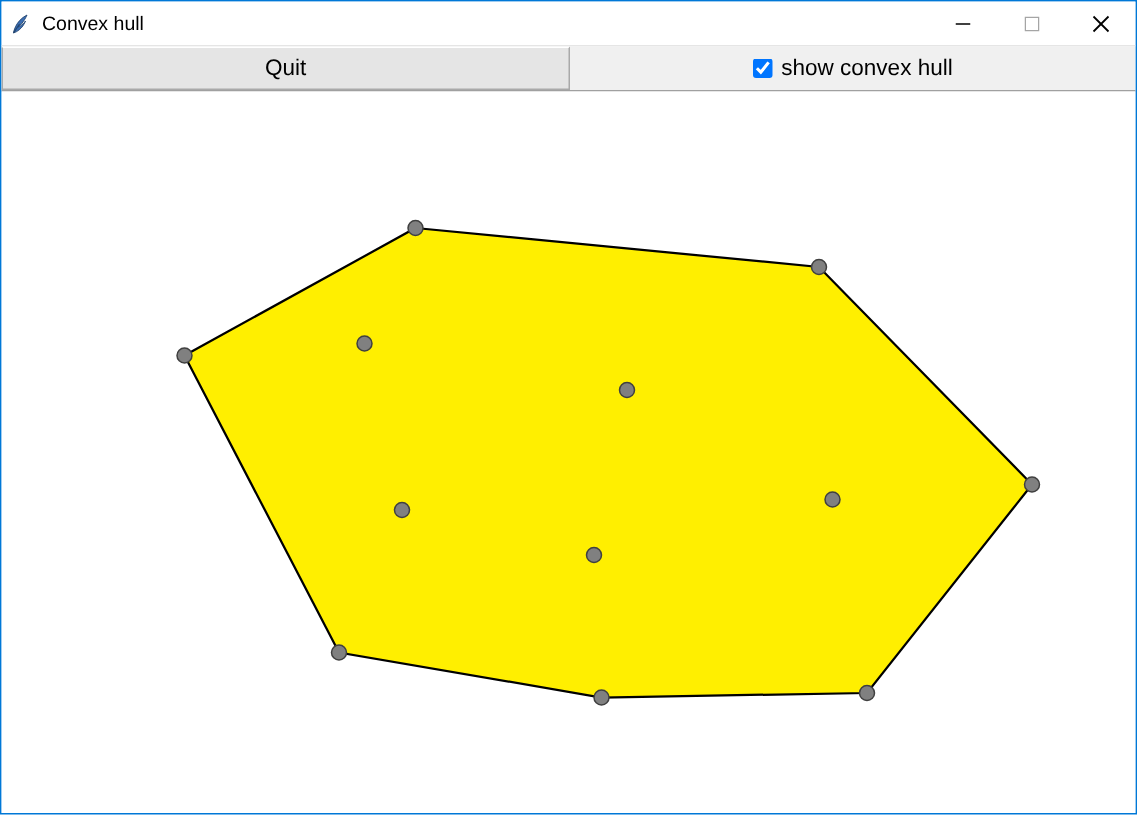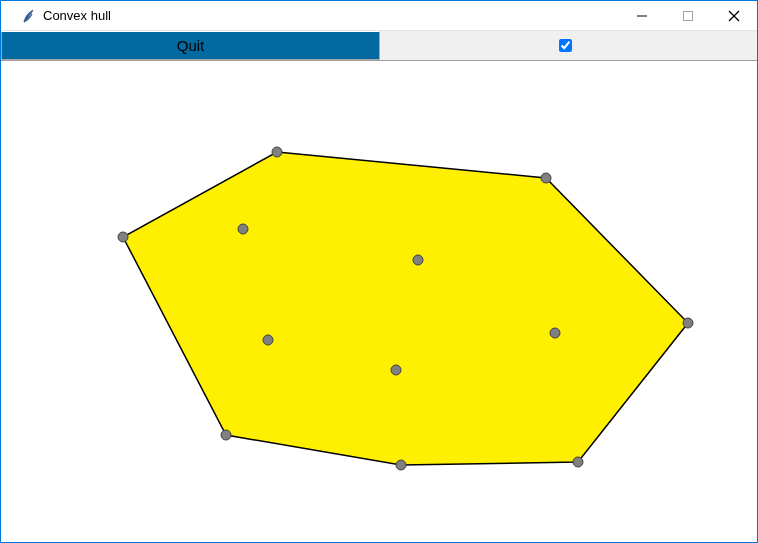--- a/index.html
+++ b/index.html
@@ -15,21 +15,21 @@
       height: 543px;
       overflow: hidden;
       border: 1px solid #0078d7;
     }
     
     .titlebar {
       height: 30px;
       background: #fff;
       display: flex;
       align-items: center;
-      padding-left: 20px;
+      padding-left: 5px;
       border-bottom: 1px solid #e5e5e5;
     }
     .titlebar .app-icon {
       width: 16px;
       height: 16px;
       margin-right: 6px;
       display: inline-flex;
       align-items: center;
       justify-content: center;
     }
@@ -65,21 +65,21 @@
       border-bottom: 1px solid #a0a0a0;
     }
     .toolbar .cell {
       flex: 1;
       display: flex;
       align-items: center;
       justify-content: center;
       font-size: 15px;
     }
     .toolbar .btn-cell {
-      background: #0369a1;
+      background: #e5e5e5;
       border: 1px solid #a9a9a9;
       border-top: 1px solid #fff;
       cursor: pointer;
     }
     .toolbar .btn-cell + .btn-cell {
       border-left: 1px solid #8d8d8d;
     }
     .toolbar .check-cell {
       background: #f0f0f0;
     }
@@ -132,20 +132,21 @@
     </div>
   </div>
 </div>
 
 <div class="toolbar">
   <div class="cell btn-cell">
     <span>Quit</span>
   </div>
   <div class="cell check-cell">
     <input type="checkbox" id="show-hull-cb" checked="" style="">
+    <label for="show-hull-cb">show convex hull</label>
   </div>
 </div>
 
 <div class="canvas-area">
   <svg id="hull-svg" width="756" height="482">
       <polygon points="276,91 545,117 687,262 577,401 400,404 225,374 122,176" fill="#ffef00" stroke="#000000" stroke-width="1.5"></polygon>
       <circle cx="276" cy="91" r="5" fill="#808080" stroke="#404040" stroke-width="1"></circle>
       <circle cx="545" cy="117" r="5" fill="#808080" stroke="#404040" stroke-width="1"></circle>
       <circle cx="687" cy="262" r="5" fill="#808080" stroke="#404040" stroke-width="1"></circle>
       <circle cx="577" cy="401" r="5" fill="#808080" stroke="#404040" stroke-width="1"></circle>

